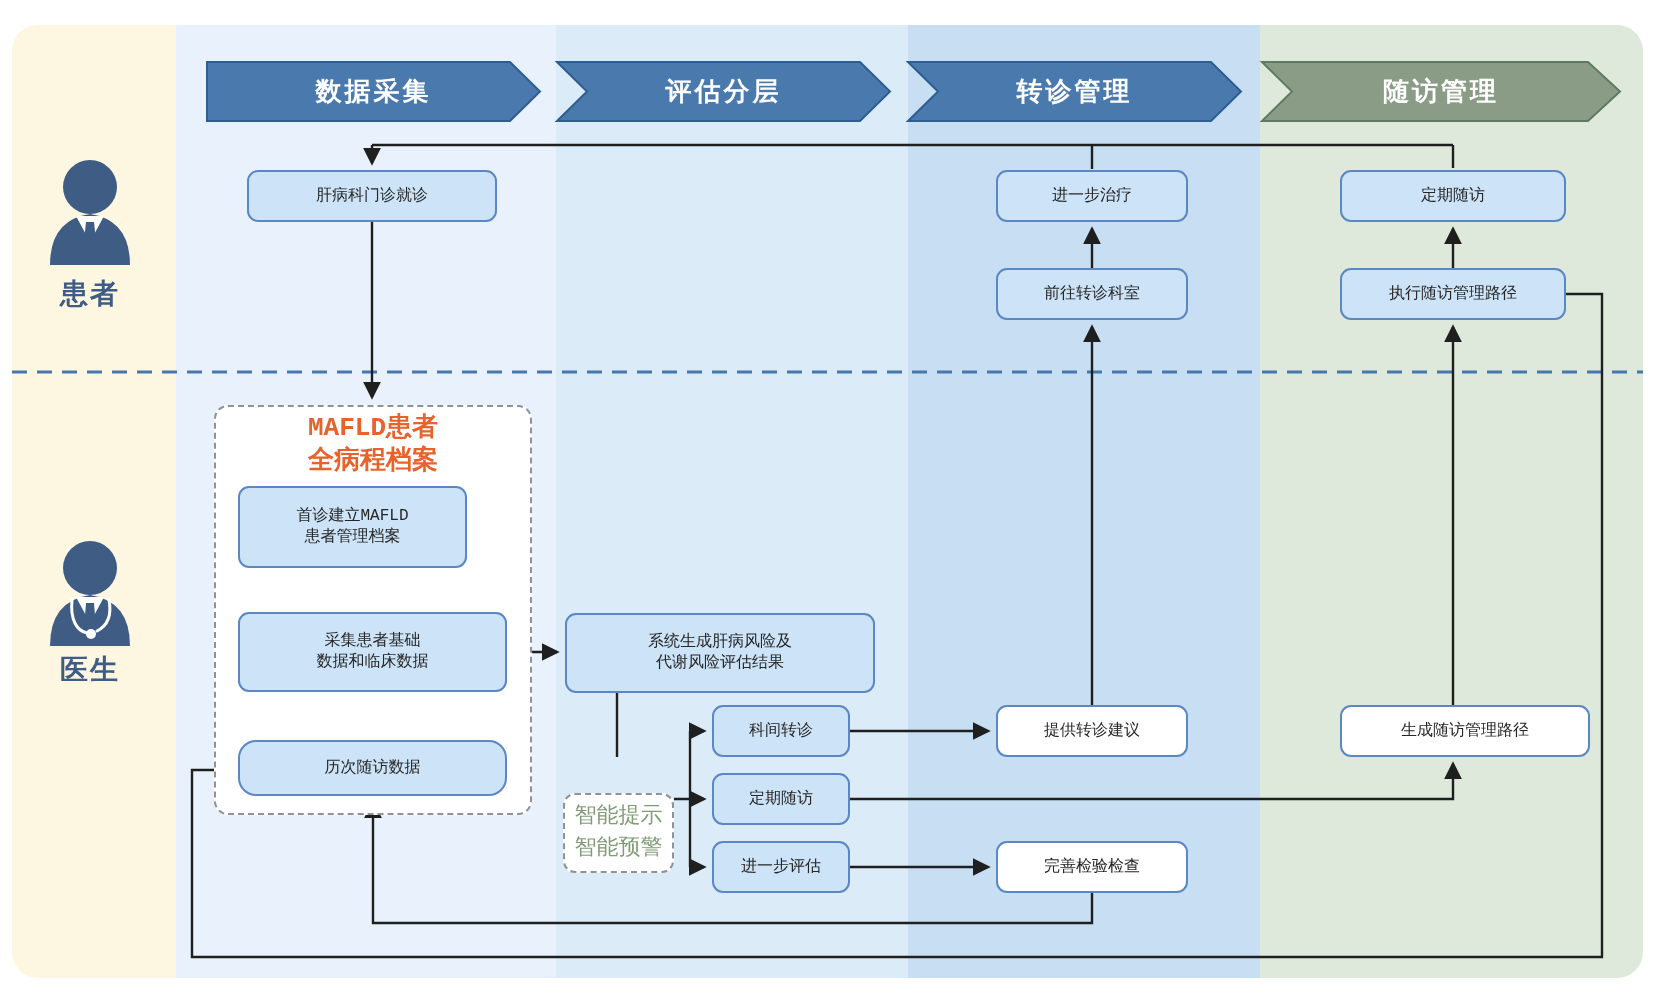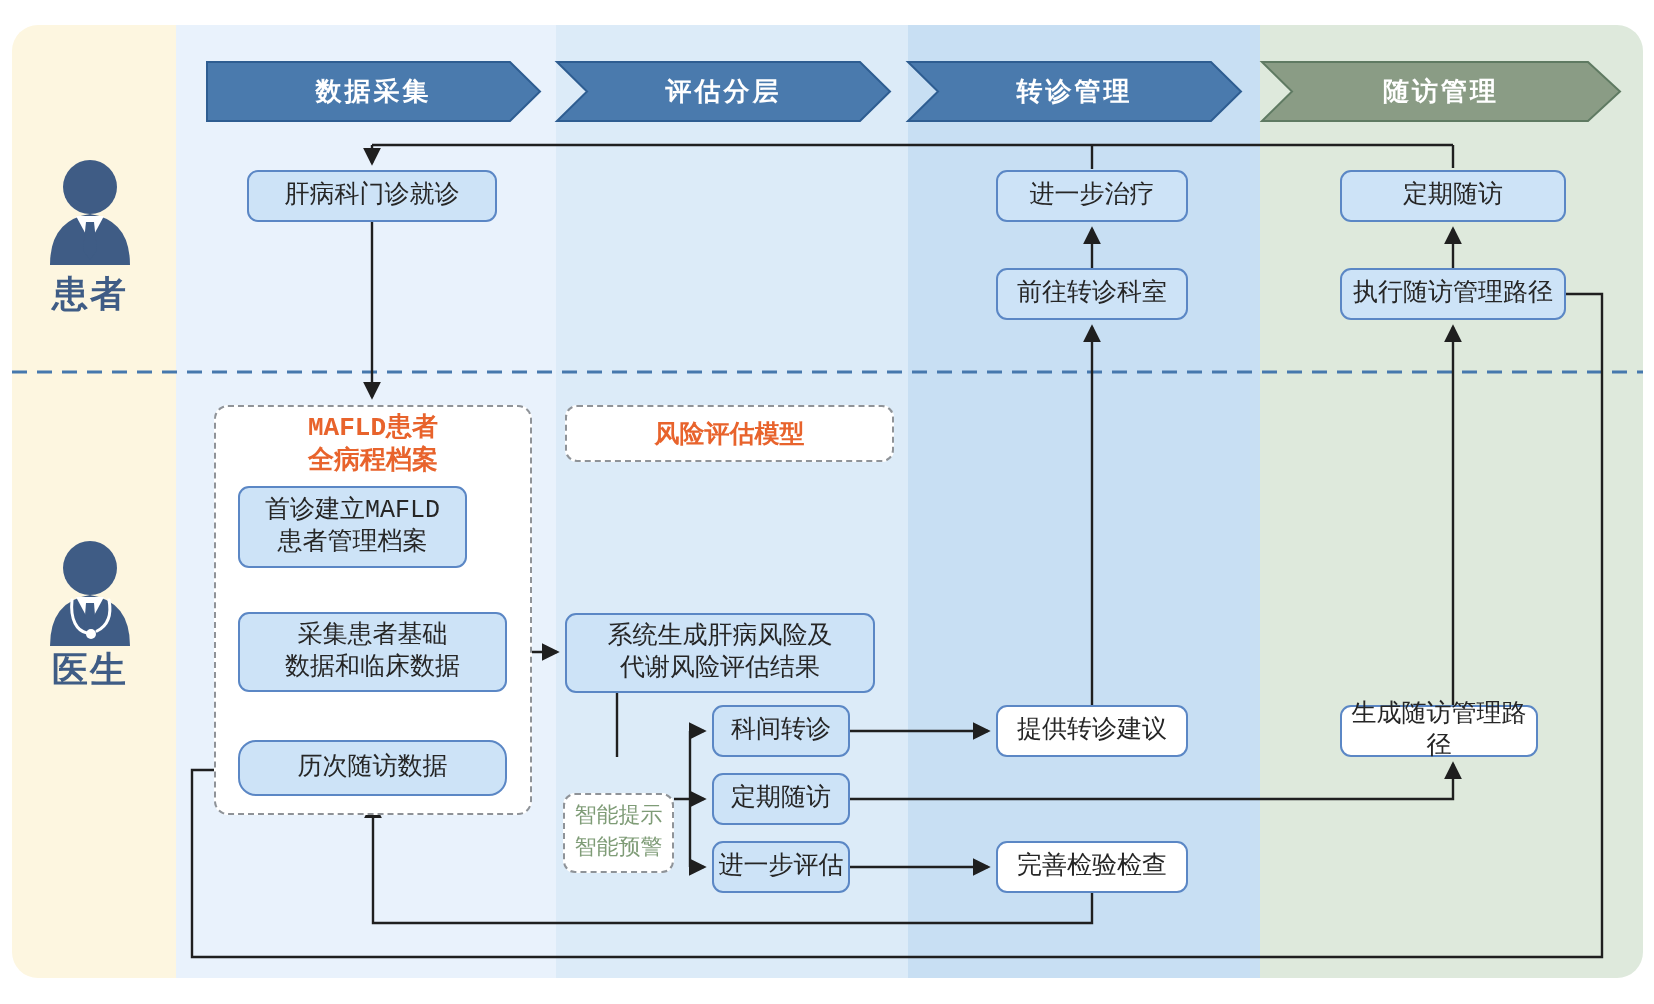--- a/index.html
+++ b/index.html
@@ -17,25 +17,25 @@
   .chev-green{fill:var(--phase-green);stroke:var(--phase-green-border);stroke-width:2;}
   .wire{stroke:var(--wire-black);stroke-width:2.4;fill:none;}
   .divider{stroke:var(--divider-blue);stroke-width:3;stroke-dasharray:15 10;fill:none;}
   .arrowhead{fill:var(--wire-black);}
   .icon-fill{fill:var(--icon-navy);}
   .icon-white{fill:#ffffff;}
   .steth{stroke:#ffffff;stroke-width:3;fill:none;stroke-linecap:round;}
   .phase-label{position:absolute;top:62px;height:59px;display:flex;align-items:center;justify-content:center;
                color:#fff;font-size:26px;font-weight:bold;letter-spacing:3px;}
   .lane-label{position:absolute;display:flex;align-items:center;justify-content:center;
-              color:var(--icon-navy);font-size:36px;font-weight:bold;letter-spacing:2px;text-align:center;}
+              color:var(--icon-navy);font-size:28px;font-weight:bold;letter-spacing:2px;text-align:center;}
   .box{position:absolute;box-sizing:border-box;display:flex;align-items:center;justify-content:center;
        text-align:center;white-space:pre-line;background:var(--box-blue-fill);
        border:2px solid var(--box-border);border-radius:11px;
-       font-size:25px;line-height:1.3;color:#262626;}
+       font-size:16px;line-height:1.3;color:#262626;}
   .box.white{background:#ffffff;}
   .dashed-container{position:absolute;box-sizing:border-box;background:#ffffff;
        border:2.5px dashed #8f9398;border-radius:14px;}
   .dashed-box{position:absolute;box-sizing:border-box;background:#ffffff;border:2.5px dashed #8f9398;
        border-radius:12px;display:flex;align-items:center;justify-content:center;text-align:center;
        white-space:pre-line;}
   .orange-title{color:var(--accent-orange);font-weight:bold;font-size:26px;line-height:1.25;
        position:absolute;text-align:center;white-space:pre-line;}
   .risk-title{color:var(--accent-orange);font-weight:bold;font-size:25px;}
   .green-text{color:var(--accent-green-text);font-size:22px;font-weight:500;line-height:1.45;}
@@ -123,26 +123,25 @@
 
   <div class="dashed-container" style="left:214px;top:405px;width:318px;height:410px;"></div>
   <div class="orange-title" style="left:214px;top:412px;width:318px;">MAFLD患者
 全病程档案</div>
   <div class="box" style="left:238px;top:486px;width:229px;height:82px;">首诊建立MAFLD
 患者管理档案</div>
   <div class="box" style="left:238px;top:612px;width:269px;height:80px;">采集患者基础
 数据和临床数据</div>
   <div class="box" style="left:238px;top:740px;width:269px;height:56px;border-radius:18px;">历次随访数据</div>
 
-  <div class="dashed-box risk-title" style="left:565px;top:405px;width:329px;height:57px;">风险评估模型</div>
   <div class="box" style="left:565px;top:613px;width:310px;height:80px;">系统生成肝病风险及
 代谢风险评估结果</div>
   <div class="dashed-box green-text" style="left:563px;top:793px;width:111px;height:80px;">智能提示
 智能预警</div>
   <div class="box" style="left:712px;top:705px;width:138px;height:52px;">科间转诊</div>
   <div class="box" style="left:712px;top:773px;width:138px;height:52px;">定期随访</div>
   <div class="box" style="left:712px;top:841px;width:138px;height:52px;">进一步评估</div>
 
   <div class="box white" style="left:996px;top:705px;width:192px;height:52px;">提供转诊建议</div>
   <div class="box white" style="left:996px;top:841px;width:192px;height:52px;text-align:right;">完善检验检查</div>
-  <div class="box white" style="left:1340px;top:705px;width:198px;height:52px;">生成随访管理路径</div>
+  <div class="box white" style="left:1340px;top:705px;width:250px;height:52px;">生成随访管理路径</div>
 
 </div>
 
 </body></html>

